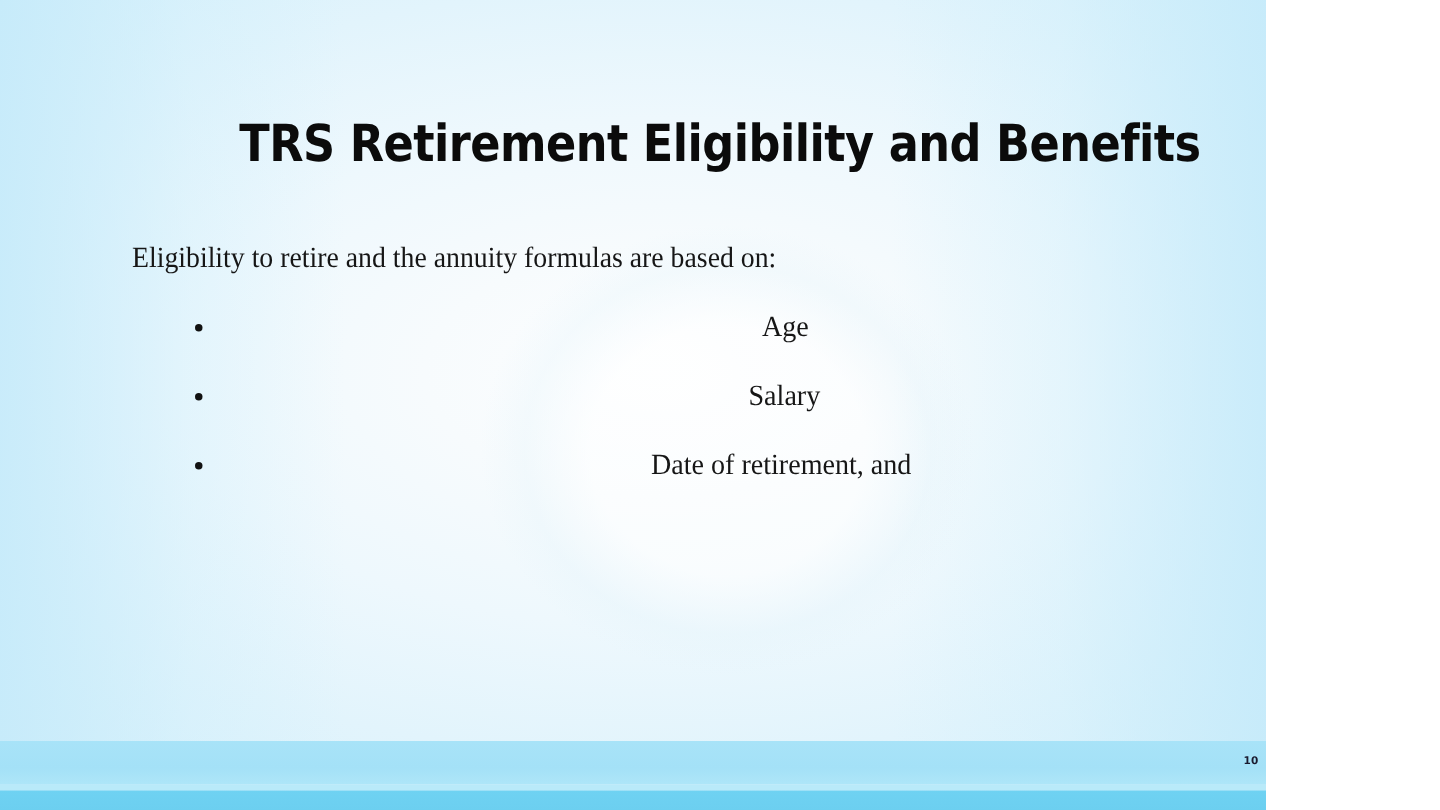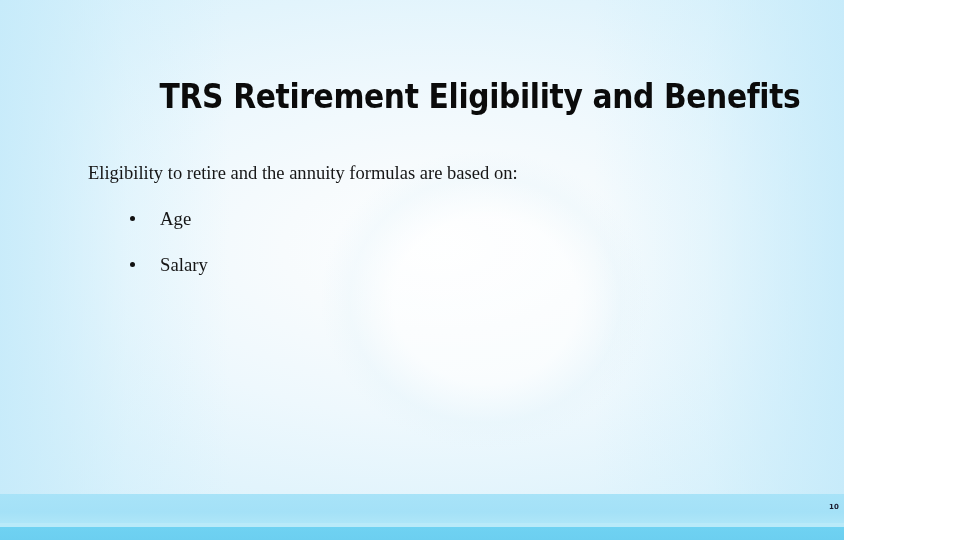--- a/index.html
+++ b/index.html
@@ -94,20 +94,21 @@
     transform: scaleX(0.95);
     transform-origin: 0 50%;
     white-space: nowrap;
   }
 
   ul#bullets {
     list-style: none;
     margin: 0;
     padding: 0;
     margin-top: 20px;
+    text-align: center;
   }
   ul#bullets li {
     position: relative;
     padding-left: 72px;
     font-size: 19.5px;
     line-height: 26px;
     margin-bottom: 20px;
     color: #161616;
   }
   ul#bullets li .bullet-dot {
@@ -194,20 +195,24 @@
         <span class="bullet-dot"></span>
         <span class="bullet-text">Age</span>
       </li>
 
 
       <li>
         <span class="bullet-dot"></span>
         <span class="bullet-text">Salary</span>
       </li>
 
+      <li>
+        <span class="bullet-dot"></span>
+        <span class="bullet-text">Date of retirement, and</span>
+      </li>
 
 
     </ul>
   </div>
 
   <div id="band-main"></div>
   <div id="band-sliver"></div>
   <div id="band-accent"></div>
 
   <div id="page-number">10</div>

